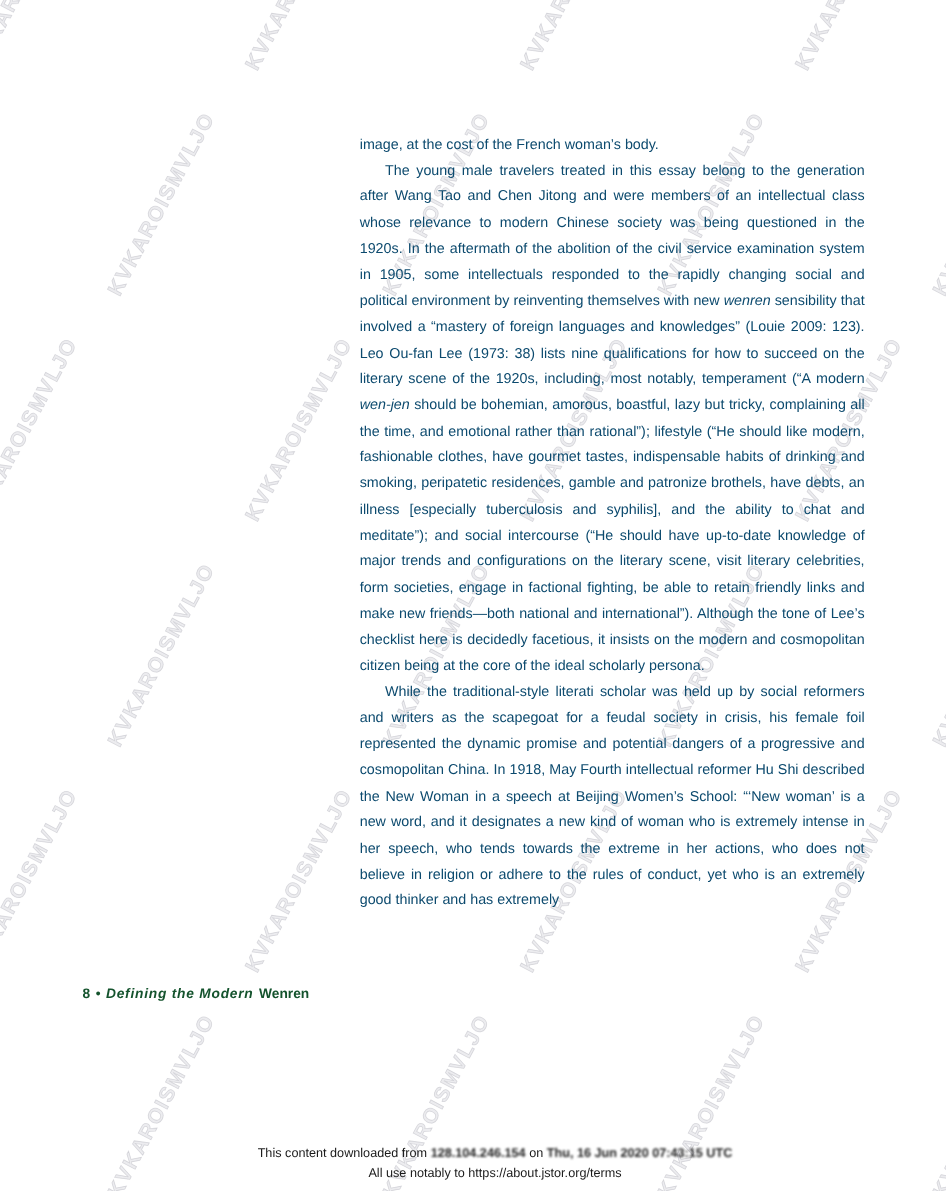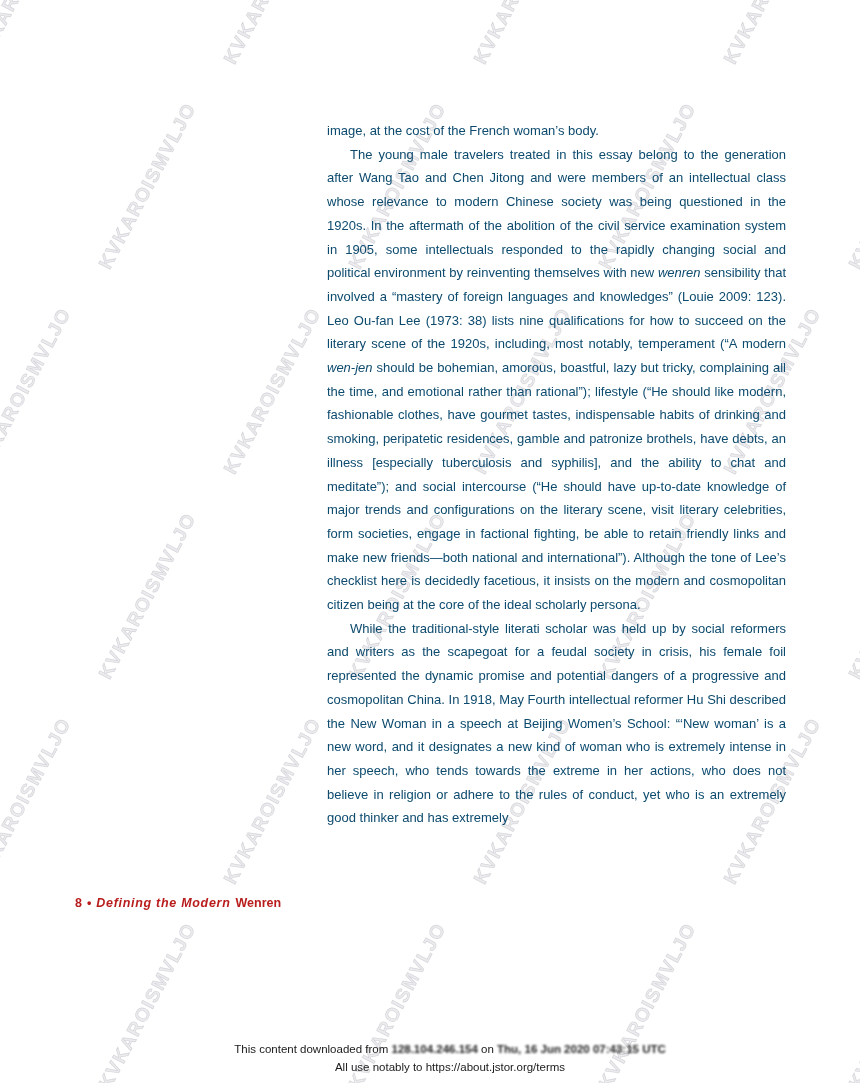--- a/index.html
+++ b/index.html
@@ -41,21 +41,21 @@
   .body-text p.indent { text-indent: 23px; }
   .it { font-style: italic; }
 
   
   .footer {
     position: absolute;
     left: 75px;
     top: 896px;
     font-size: 12.5px;
     font-weight: 700;
-    color: #b91c1c;
+    color: #14532d;
   }
   .footer .bullet { margin: 0 5px; }
   .footer .ftitle { font-style: italic; letter-spacing: 0.7px; margin-right: 5px; }
 
   
   .jstor {
     position: absolute;
     left: 0;
     width: 100%;
     top: 1041px;

